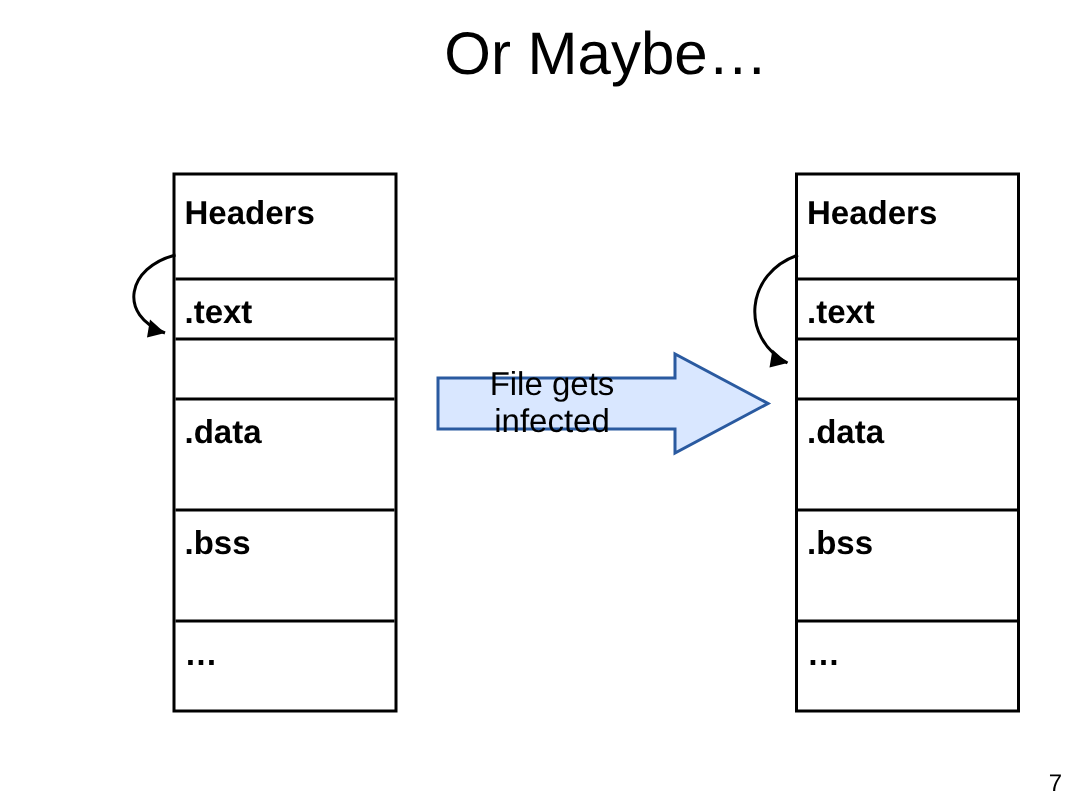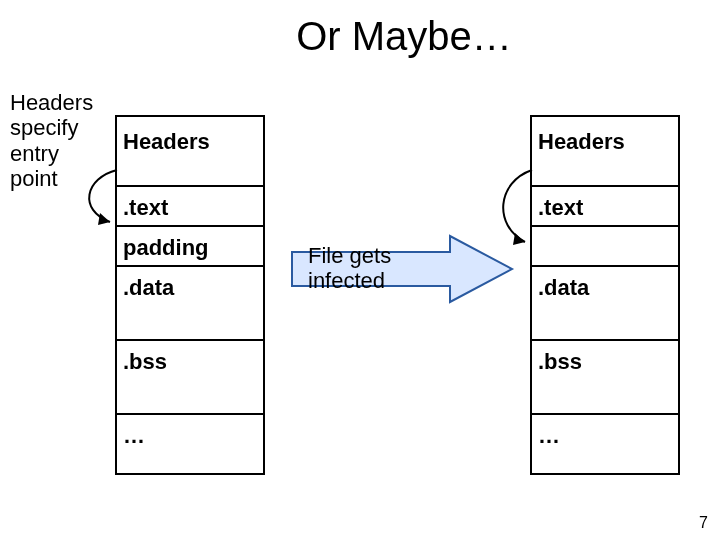--- a/index.html
+++ b/index.html
@@ -51,48 +51,47 @@
   .sep {
     position: absolute;
     left: 0;
     right: 0;
     height: 0;
     border-top: 2px solid #000;
   }
   .mid-label {
     position: absolute;
     font-size: 22px;
+    text-align: center;
     line-height: 1.15;
   }
   .virus {
     font-size: 15px !important;
   }
   .page-num {
     position: absolute;
     right: 12px;
     bottom: 8px;
     font-size: 16px;
   }
   svg { position: absolute; overflow: visible; }
 </style>
 </head>
 <body>
 
 <div class="slide">
 
   <div class="title">Or Maybe…</div>
 
-  <div class="caption">Headers specify entry point</div>
 
   <div class="block" style="left:115px; top:115px; width:150px; height:360px;">
     <div class="row" style="top:8px;">Headers</div>
     <div class="sep" style="top:68px;"></div>
     <div class="row" style="top:74px;">.text</div>
     <div class="sep" style="top:108px;"></div>
-    <div class="row" style="top:114px;">padding</div>
     <div class="sep" style="top:148px;"></div>
     <div class="row" style="top:154px;">.data</div>
     <div class="sep" style="top:222px;"></div>
     <div class="row" style="top:228px;">.bss</div>
     <div class="sep" style="top:296px;"></div>
     <div class="row" style="top:302px;">…</div>
   </div>
 
   <div class="block" style="left:530px; top:115px; width:150px; height:360px;">
     <div class="row" style="top:8px;">Headers</div>

